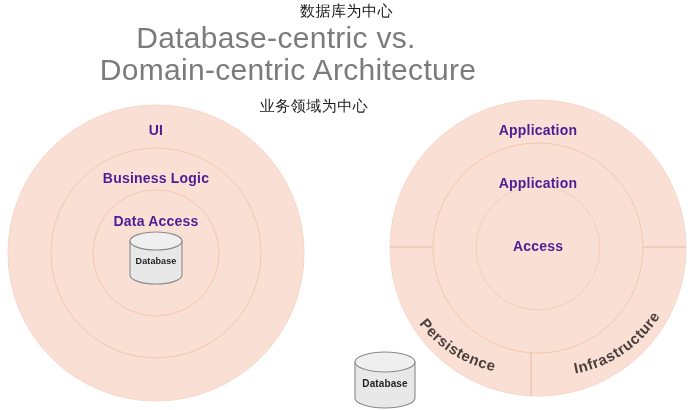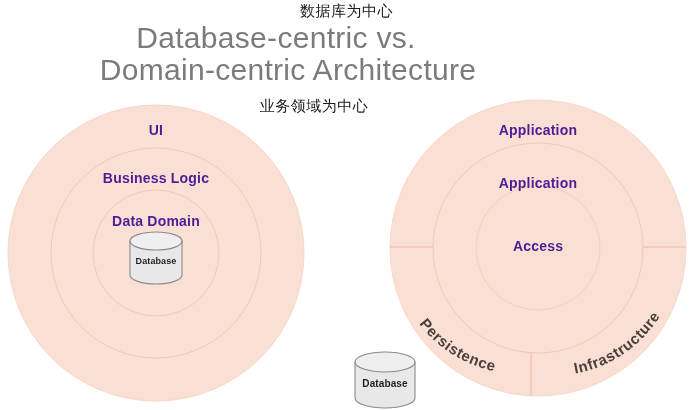--- a/index.html
+++ b/index.html
@@ -154,21 +154,21 @@
   <div class="main-title">
     <span class="line1">Database-centric vs.</span>
     <span class="line2">Domain-centric Architecture</span>
   </div>
 
   <div class="cn-caption cn-caption-bottom">业务领域为中心</div>
 </div>
 
 <div class="ring-label big" style="left:156px; top:130px;">UI</div>
 <div class="ring-label big" style="left:156px; top:178px;">Business Logic</div>
-<div class="ring-label big" style="left:156px; top:221px;">Data Domain</div>
+<div class="ring-label big" style="left:156px; top:221px;">Data Access</div>
 
 <div class="ring-label big" style="left:538px; top:130px;">Application</div>
 <div class="ring-label big" style="left:538px; top:183px;">Application</div>
 <div class="ring-label big" style="left:538px; top:246px;">Access</div>
 
 <div class="db-cylinder" style="left:156px; top:258px; width:52px; height:50px;">
   <div class="db-text">Database</div>
 </div>
 
 <div class="db-cylinder bottom" style="left:385px; top:379px; width:60px; height:56px;">

